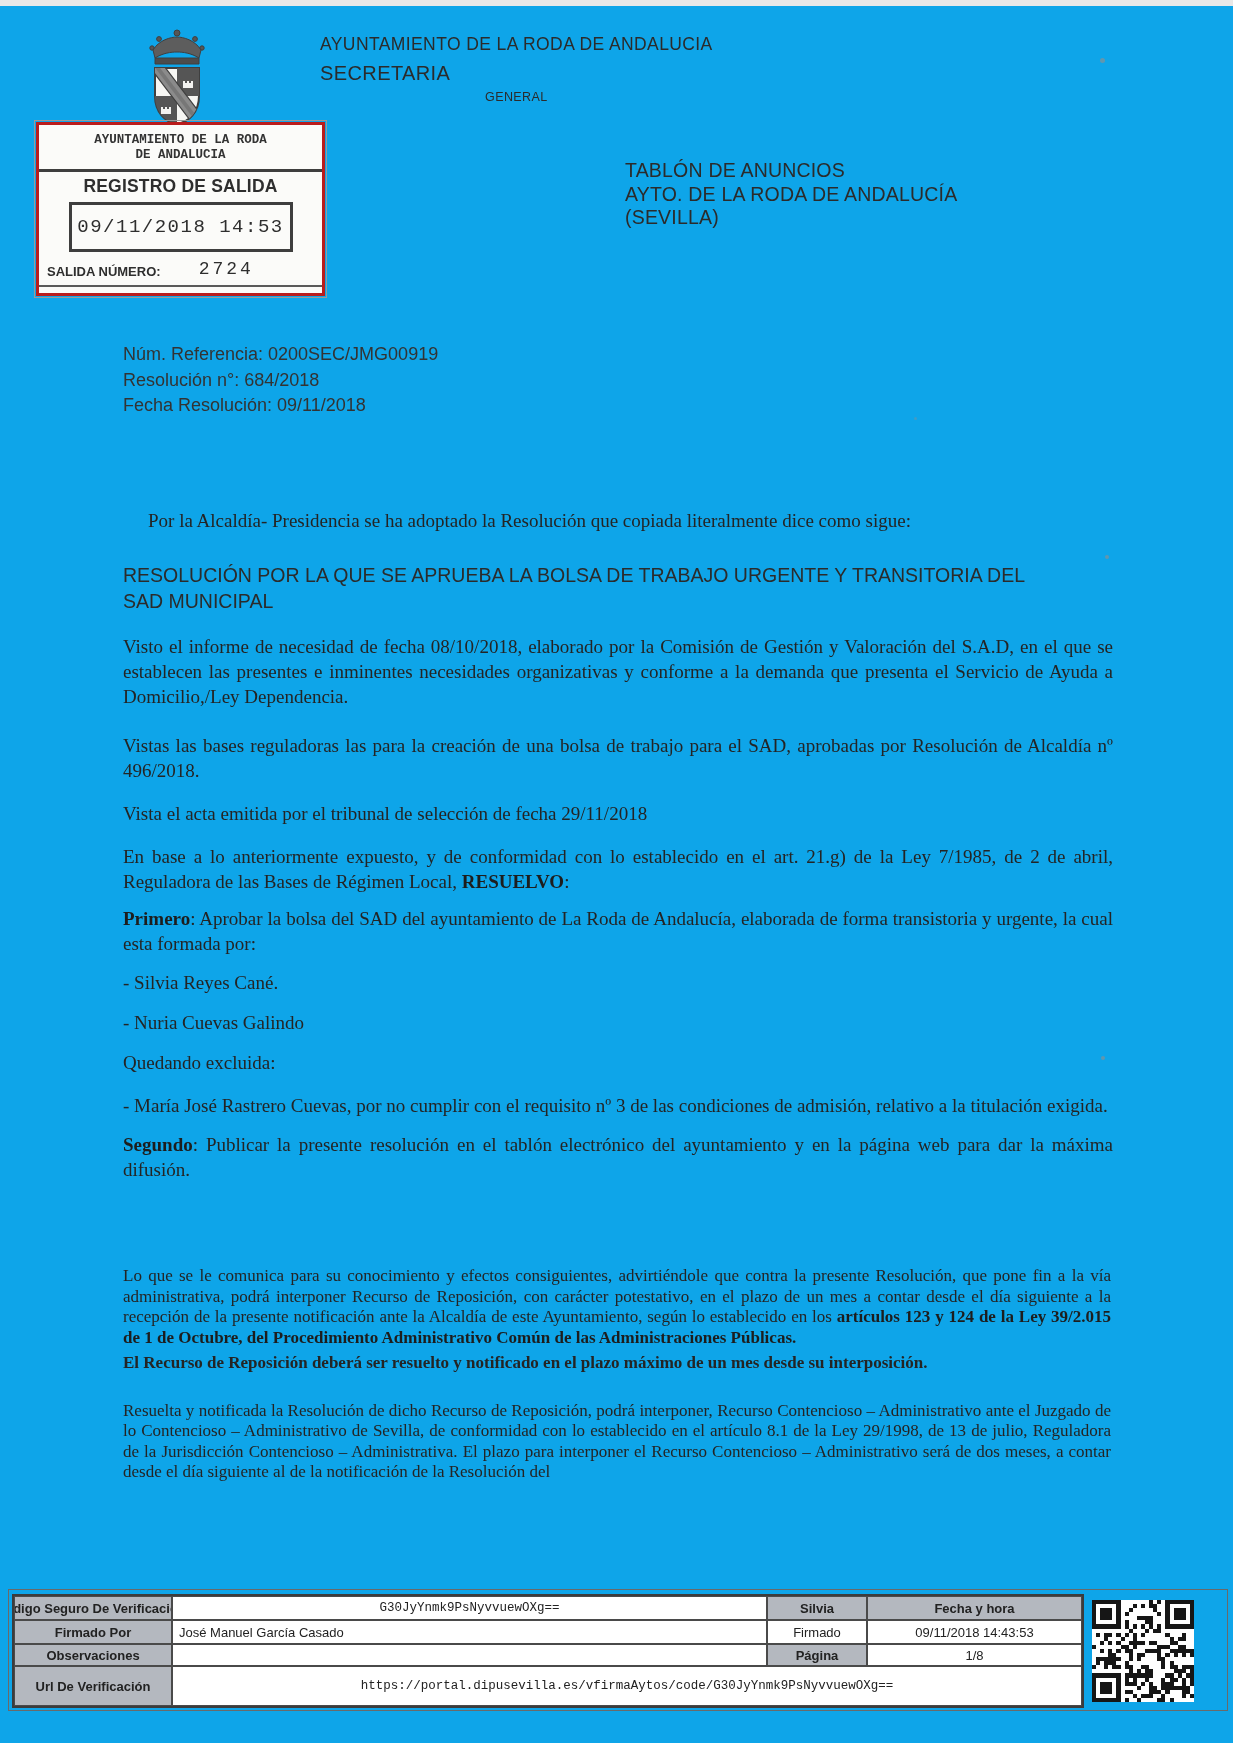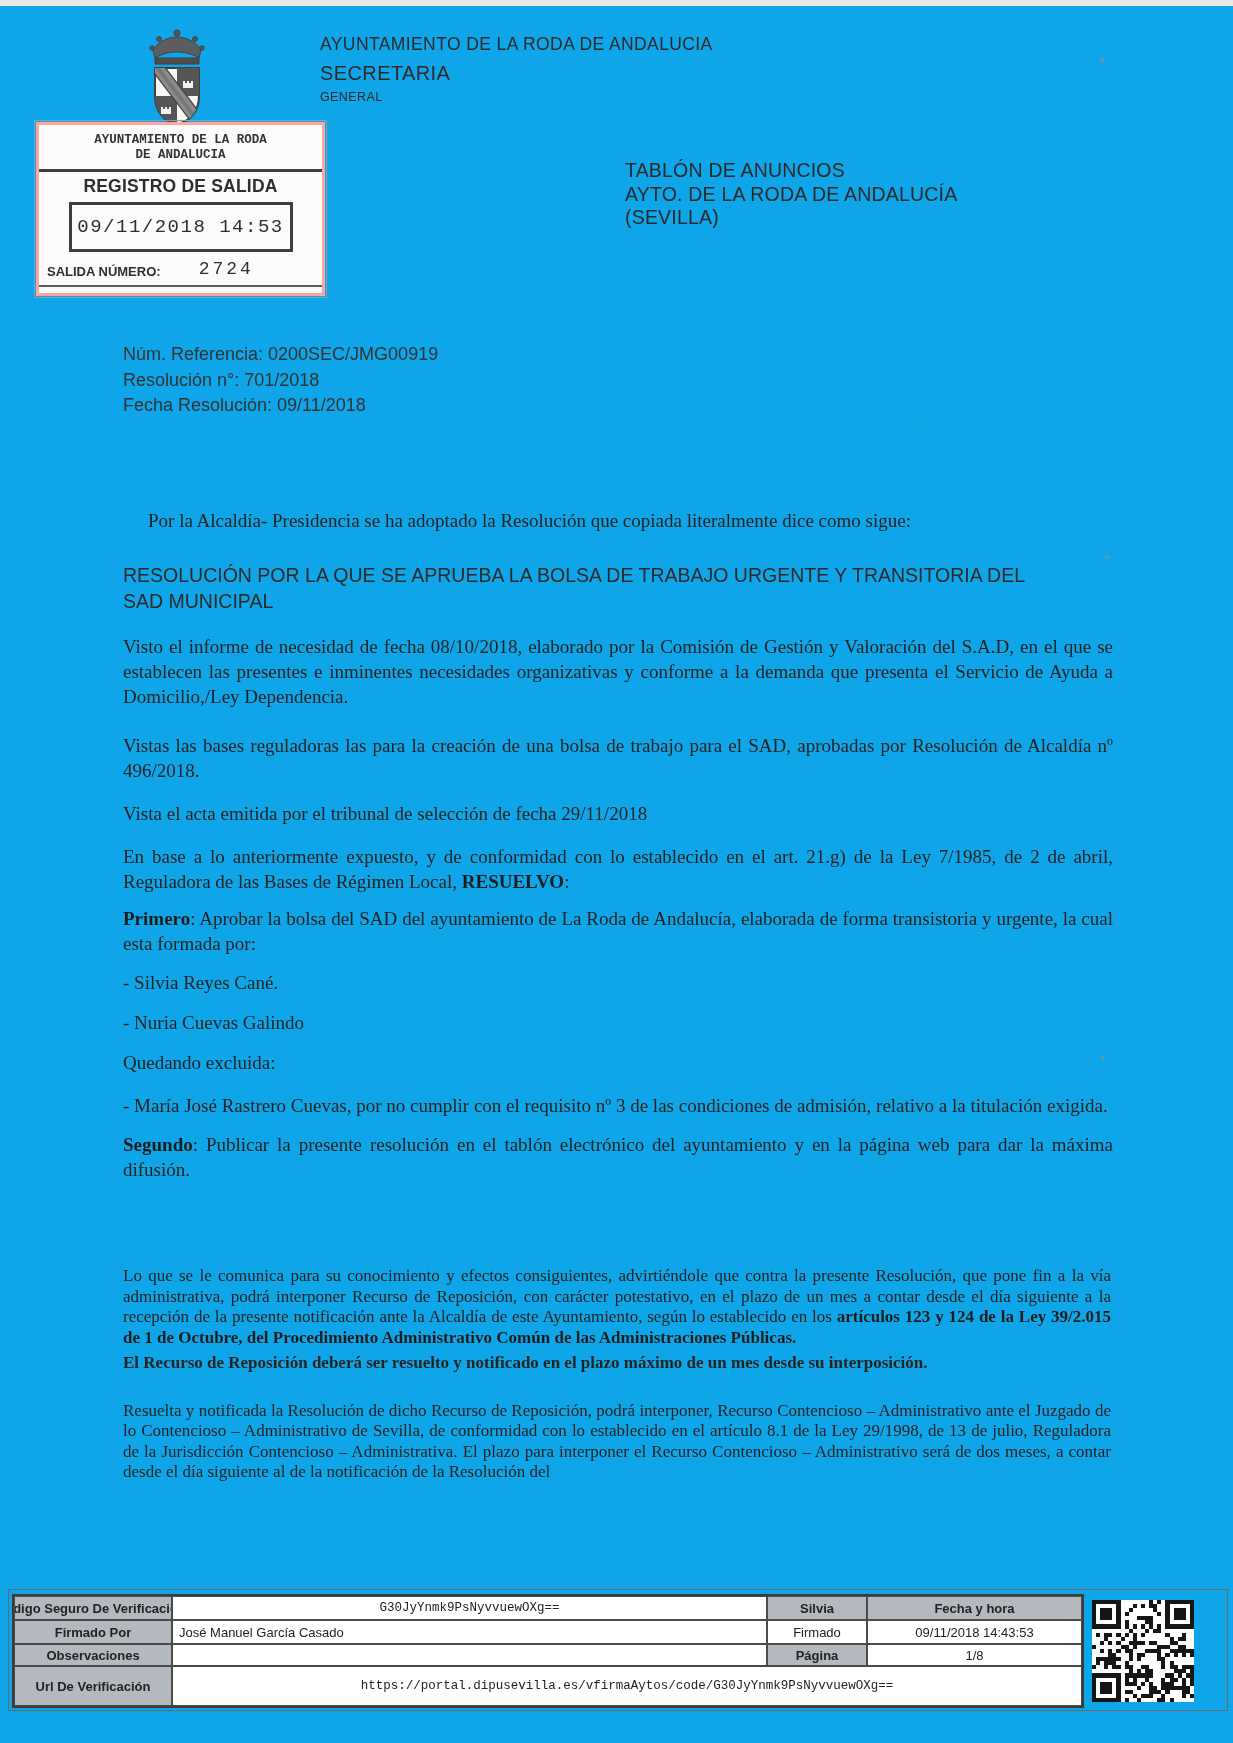--- a/index.html
+++ b/index.html
@@ -10,26 +10,26 @@
     background:#0ea5e9;
     overflow:hidden;
     color:#242424;
     font-family:"Liberation Serif", serif;
   }
   
   .coat{position:absolute;left:143px;top:20px;width:68px;height:100px;}
   .org-header{position:absolute;left:320px;top:28px;font-family:"Liberation Sans",sans-serif;color:#2b2b2b;}
   .org-title{font-size:17.5px;letter-spacing:.4px;}
   .org-dept{font-size:20px;margin-top:7px;letter-spacing:.4px;}
-  .org-sub{font-size:12.5px;margin-top:5px;letter-spacing:.4px;}
+  .org-sub{font-size:12.5px;margin-top:5px;letter-spacing:.4px;text-align:center;}
 
   
   .stamp{
     position:absolute;left:36px;top:116px;width:283px;height:168px;
-    border:3px solid #fca5a5;outline:1px solid #9a9a9a;outline-offset:1px;
+    border:3px solid #b91c1c;outline:1px solid #9a9a9a;outline-offset:1px;
     background:#fbfbf9;display:flex;flex-direction:column;
   }
   .stamp-org{font-family:"Liberation Mono",monospace;font-size:12.5px;font-weight:bold;
     text-align:center;line-height:15px;padding-top:8px;color:#333;}
   .stamp-divider{height:3px;background:#3e3e3e;margin-top:6px;}
   .stamp-registry{font-family:"Liberation Sans",sans-serif;font-weight:bold;font-size:17.5px;
     text-align:center;margin-top:4px;color:#2e2e2e;letter-spacing:.2px;}
   .stamp-datebox{
     margin:5px auto 0 auto;width:218px;height:44px;border:3px solid #3e3e3e;
     display:flex;align-items:center;justify-content:center;
@@ -156,21 +156,21 @@
   </div>
 
   <div class="tablon">
     <div>TABLÓN DE ANUNCIOS</div>
     <div>AYTO. DE LA RODA DE ANDALUCÍA</div>
     <div>(SEVILLA)</div>
   </div>
 
   <div class="reference">
     <div>Núm. Referencia: 0200SEC/JMG00919</div>
-    <div>Resolución n°: 701/2018</div>
+    <div>Resolución n°: 684/2018</div>
     <div>Fecha Resolución: 09/11/2018</div>
   </div>
 
   <p class="intro">Por la Alcaldía- Presidencia se ha adoptado la Resolución que copiada literalmente dice como sigue:</p>
 
   <div class="main-body">
     <p class="res-title">RESOLUCIÓN POR LA QUE SE APRUEBA LA BOLSA DE TRABAJO URGENTE Y TRANSITORIA DEL SAD MUNICIPAL</p>
     <p class="p-visto">Visto el informe de necesidad de fecha 08/10/2018, elaborado por la Comisión de Gestión y Valoración del S.A.D, en el que se establecen las presentes e inminentes necesidades organizativas y conforme a la demanda que presenta el Servicio de Ayuda a Domicilio,/Ley Dependencia.</p>
     <p class="p-vistas">Vistas las bases reguladoras las para la creación de una bolsa de trabajo para el SAD, aprobadas por Resolución de Alcaldía nº 496/2018.</p>
     <p class="p-acta">Vista el acta emitida por el tribunal de selección de fecha 29/11/2018</p>

